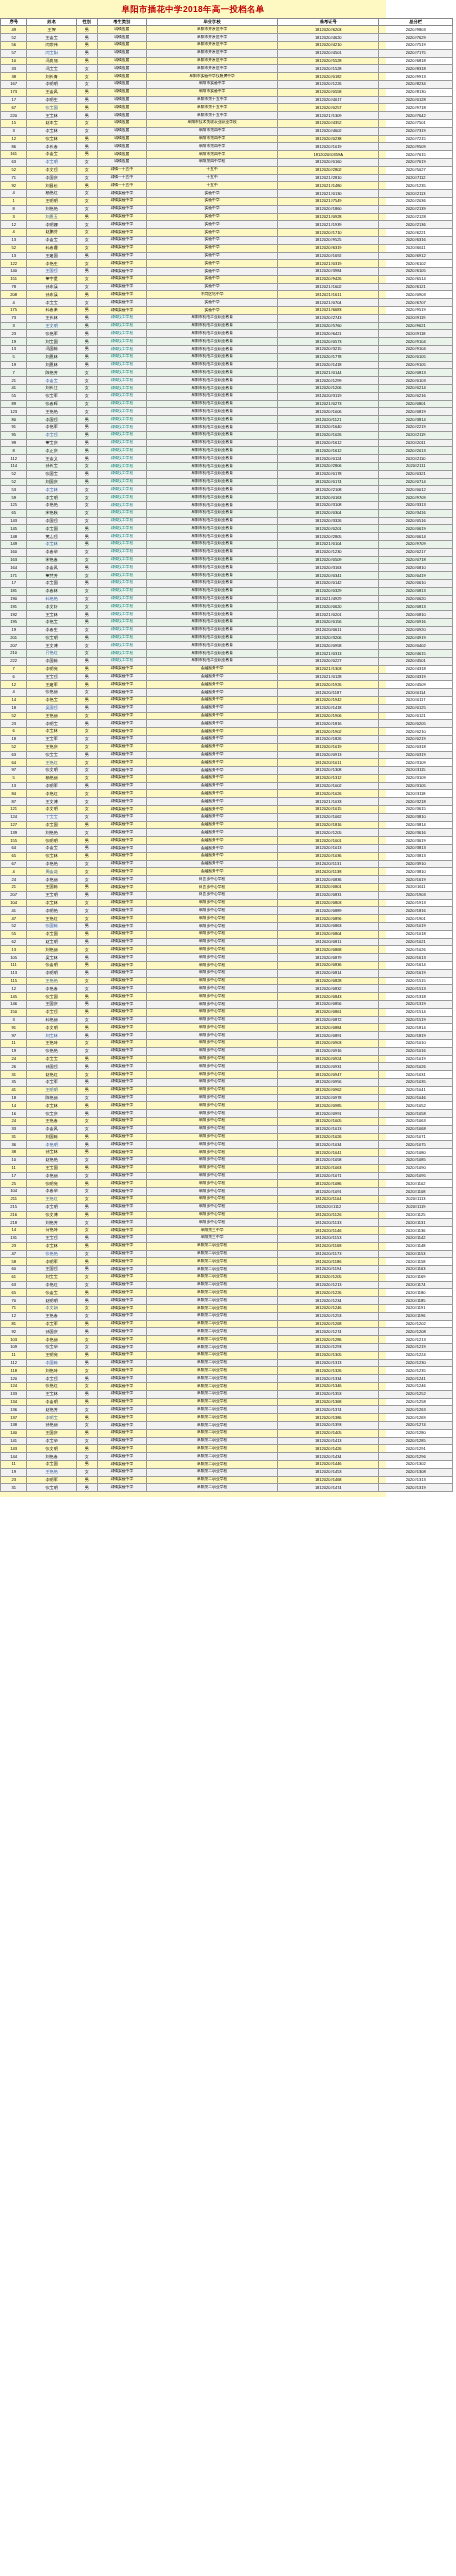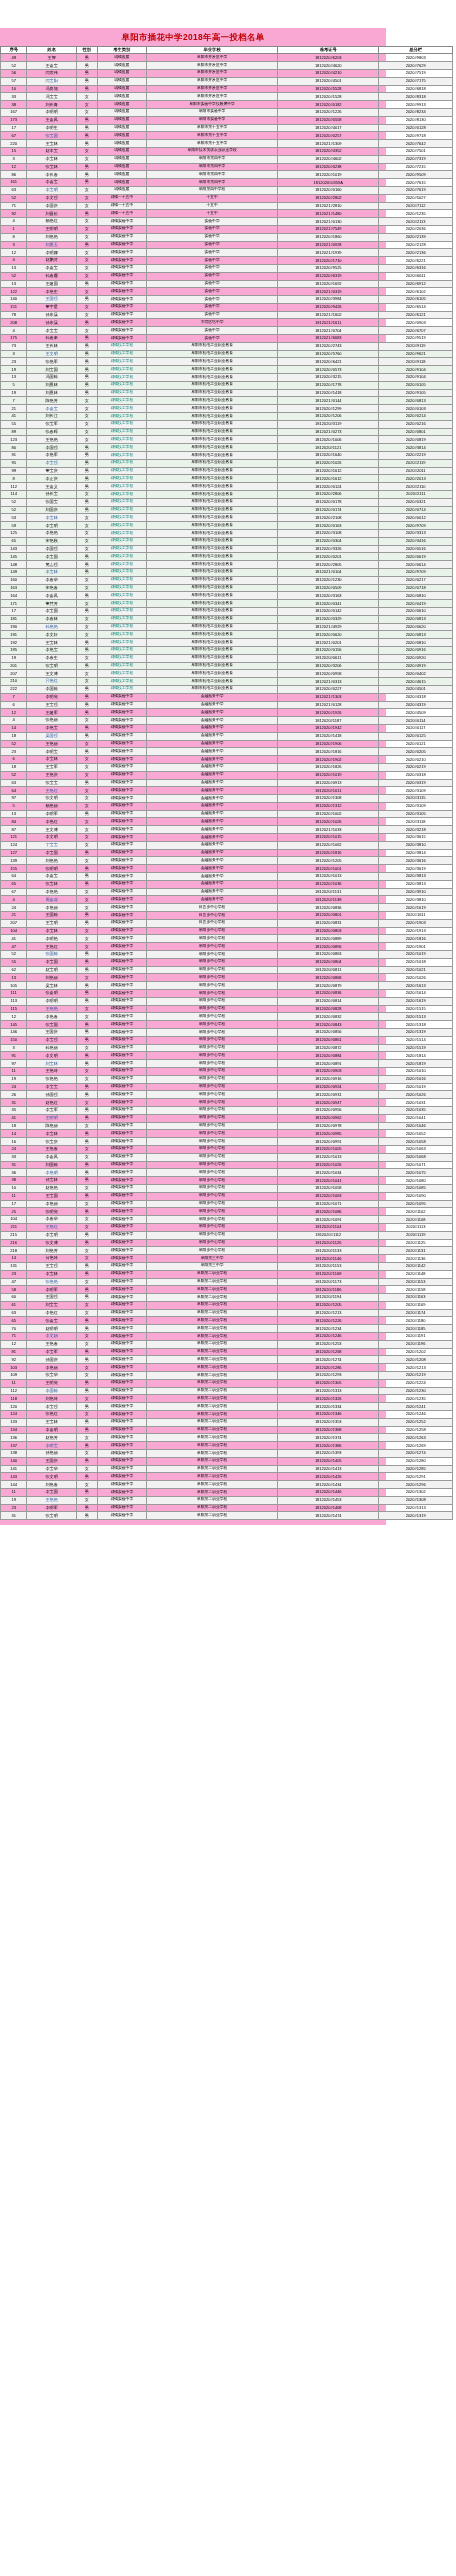--- a/index.html
+++ b/index.html
@@ -4,23 +4,22 @@
 <style>
   * { box-sizing: border-box; }
   html, body {
     margin: 0; padding: 0;
     background: #ffffff;
     font-family: "Liberation Sans", sans-serif;
   }
   .page {
     width: 386px;
     position: relative;
-    background: #f9a8d4;
+    background: #fef9c3;
     padding: 1.5px 0 4.6px 0;
-    margin-top: 28px;
   }
   .title {
     text-align: center;
     color: #c00000;
     font-weight: bold;
     font-size: 8.4px;
     letter-spacing: 0.4px;
     padding: 2.3px 0 3px 0;
   }
   table.roster {

